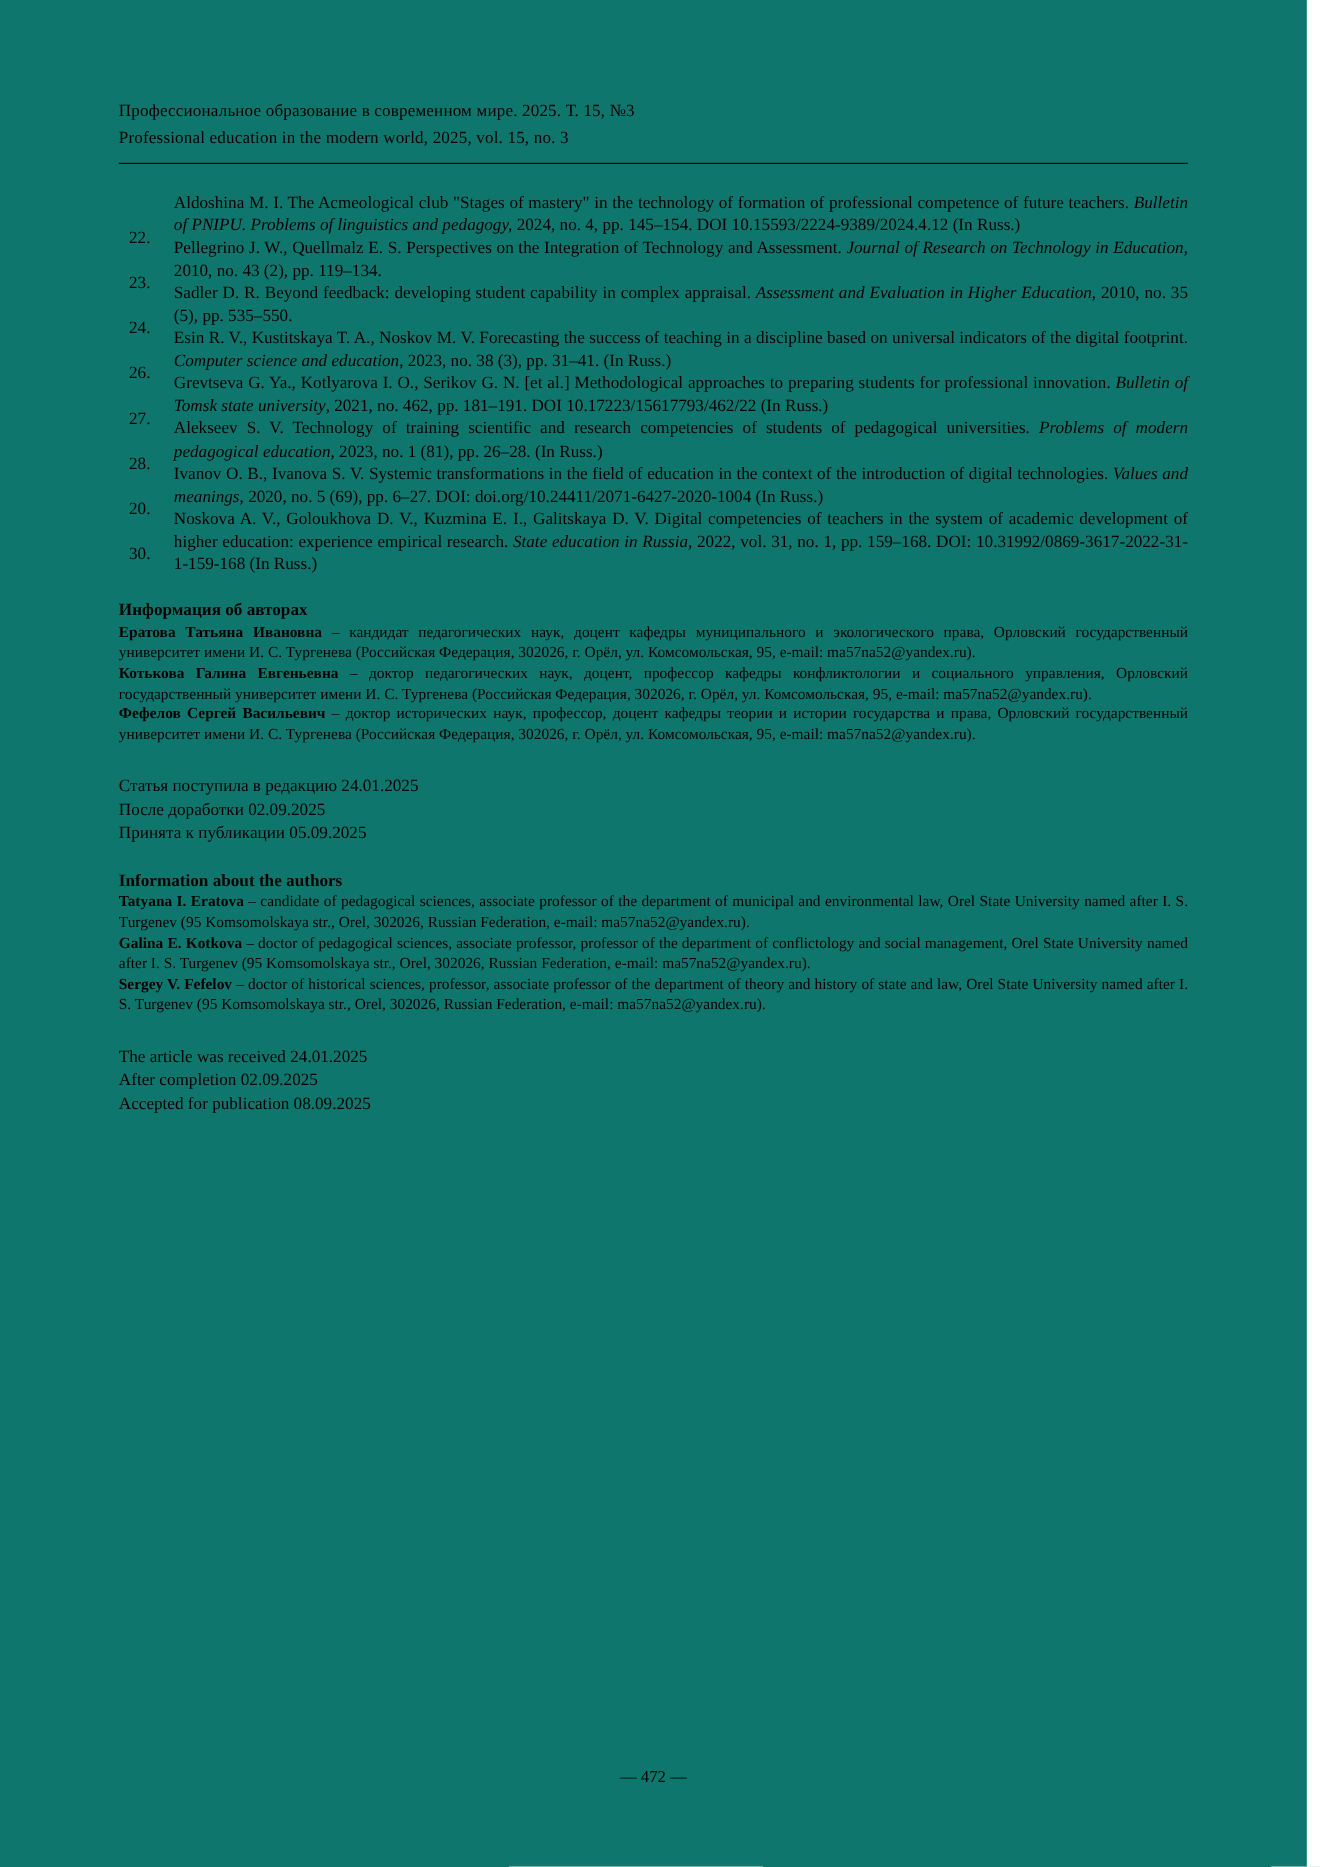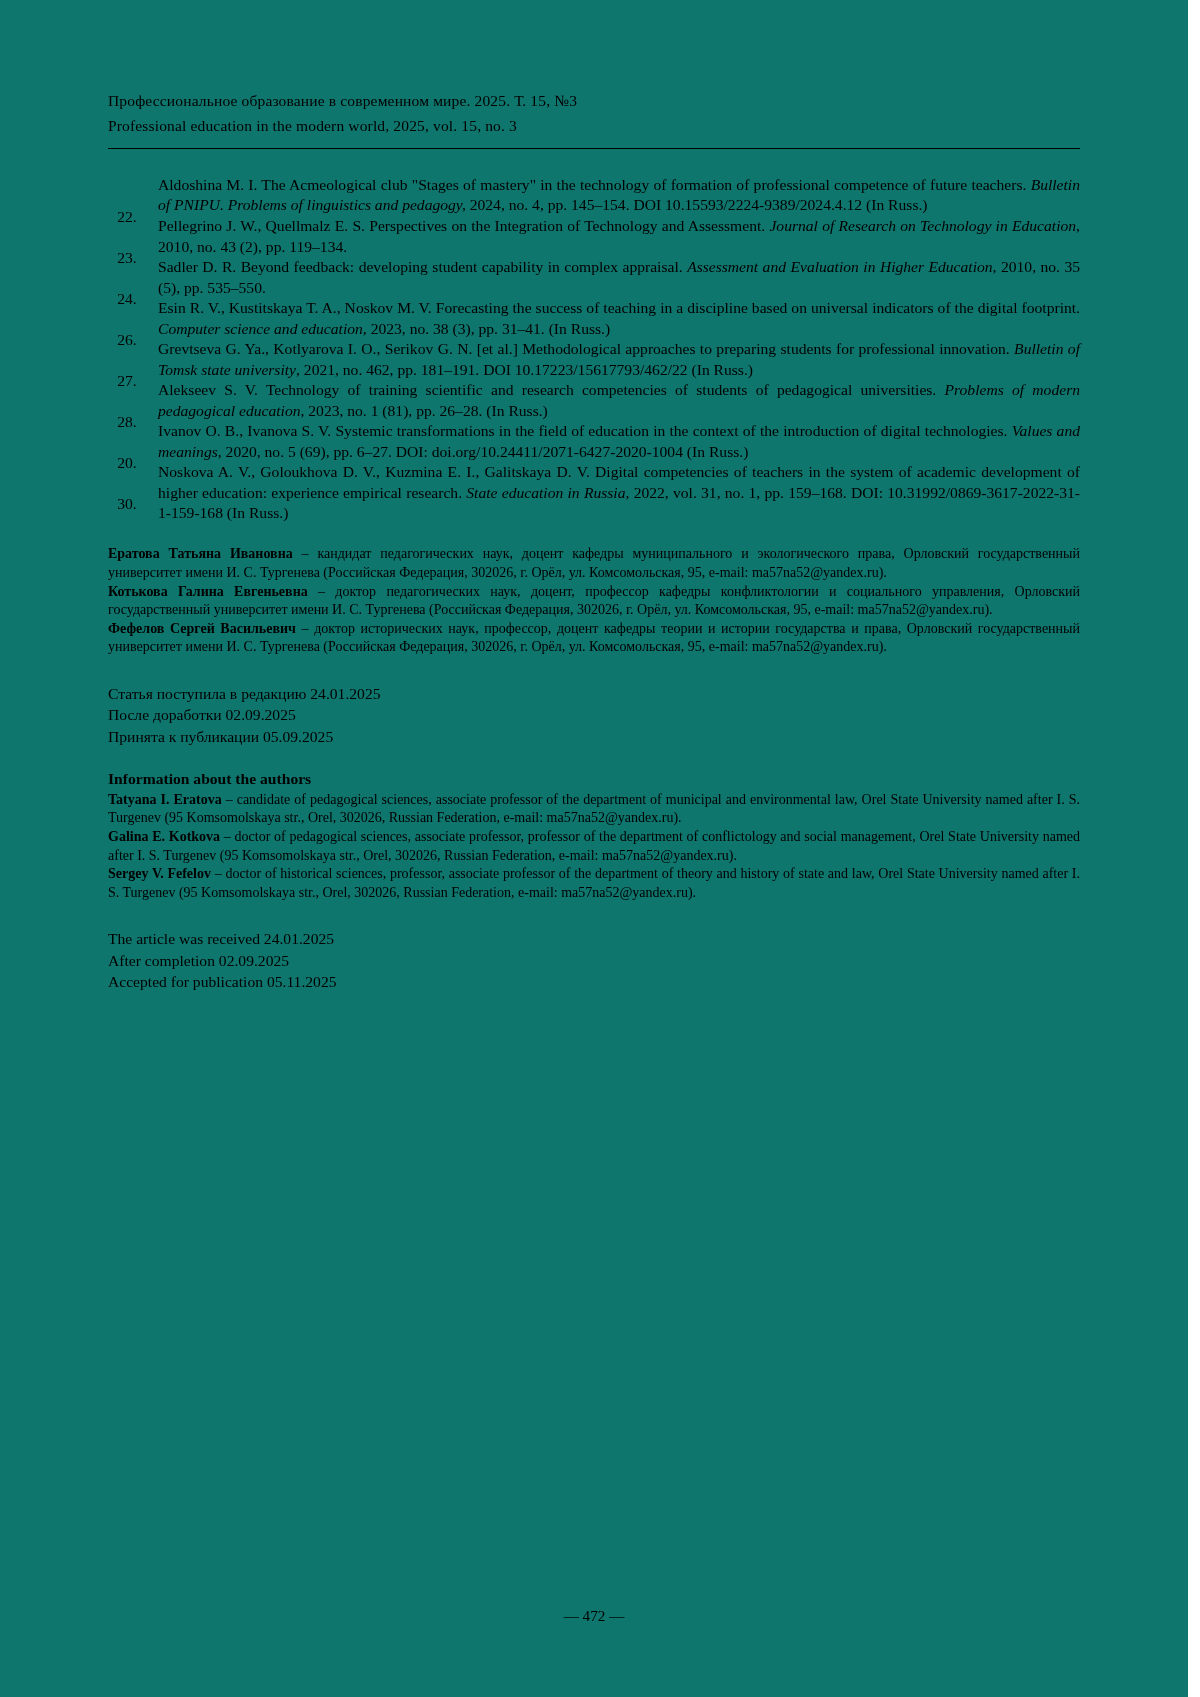--- a/index.html
+++ b/index.html
@@ -138,20 +138,21 @@
       <span class="num">20.</span><span>Ivanov O. B., Ivanova S. V. Systemic transformations in the field of education in the context of the introduction of digital technologies. </span><i>Values and meanings</i><span>, 2020, no. 5 (69), pp. 6–27. DOI: doi.org/10.24411/2071-6427-2020-1004 (In Russ.)</span>
     </div>
 
     <div class="ref">
       <span class="num">30.</span><span>Noskova A. V., Goloukhova D. V., Kuzmina E. I., Galitskaya D. V. Digital competencies of teachers in the system of academic development of higher education: experience empirical research. </span><i>State education in Russia,</i><span> 2022, vol. 31, no. 1, pp. 159–168. DOI: 10.31992/0869-3617-2022-31-1-159-168 (In Russ.)</span>
     </div>
 
   </div>
 
   <div class="section">
+    <div class="sec-title">Информация об авторах</div>
 
     <p class="para">
       <b>Ератова Татьяна Ивановна</b><span> – кандидат педагогических наук, доцент кафедры муниципального и экологического права, Орловский государственный университет имени И. С. Тургенева (Российская Федерация, 302026, г. Орёл, ул. Комсомольская, 95, e-mail: ma57na52@yandex.ru).</span>
     </p>
 
     <p class="para">
       <b>Котькова Галина Евгеньевна</b><span> – доктор педагогических наук, доцент, профессор кафедры конфликтологии и социального управления, Орловский государственный университет имени И. С. Тургенева (Российская Федерация, 302026, г. Орёл, ул. Комсомольская, 95, e-mail: ma57na52@yandex.ru).</span>
     </p>
 
     <p class="para">
@@ -177,20 +178,20 @@
     </p>
 
     <p class="para">
       <b>Sergey V. Fefelov</b><span> – doctor of historical sciences, professor, associate professor of the department of theory and history of state and law, Orel State University named after I. S. Turgenev (95 Komsomolskaya str., Orel, 302026, Russian Federation, e-mail: ma57na52@yandex.ru).</span>
     </p>
   </div>
 
   <div class="dates">
     <div>The article was received 24.01.2025</div>
     <div>After completion 02.09.2025</div>
-    <div>Accepted for publication 05.11.2025</div>
+    <div>Accepted for publication 08.09.2025</div>
   </div>
 
   <div class="footer">
     <span>— 472 —</span>
   </div>
 
 </div>
 
 </body></html>

